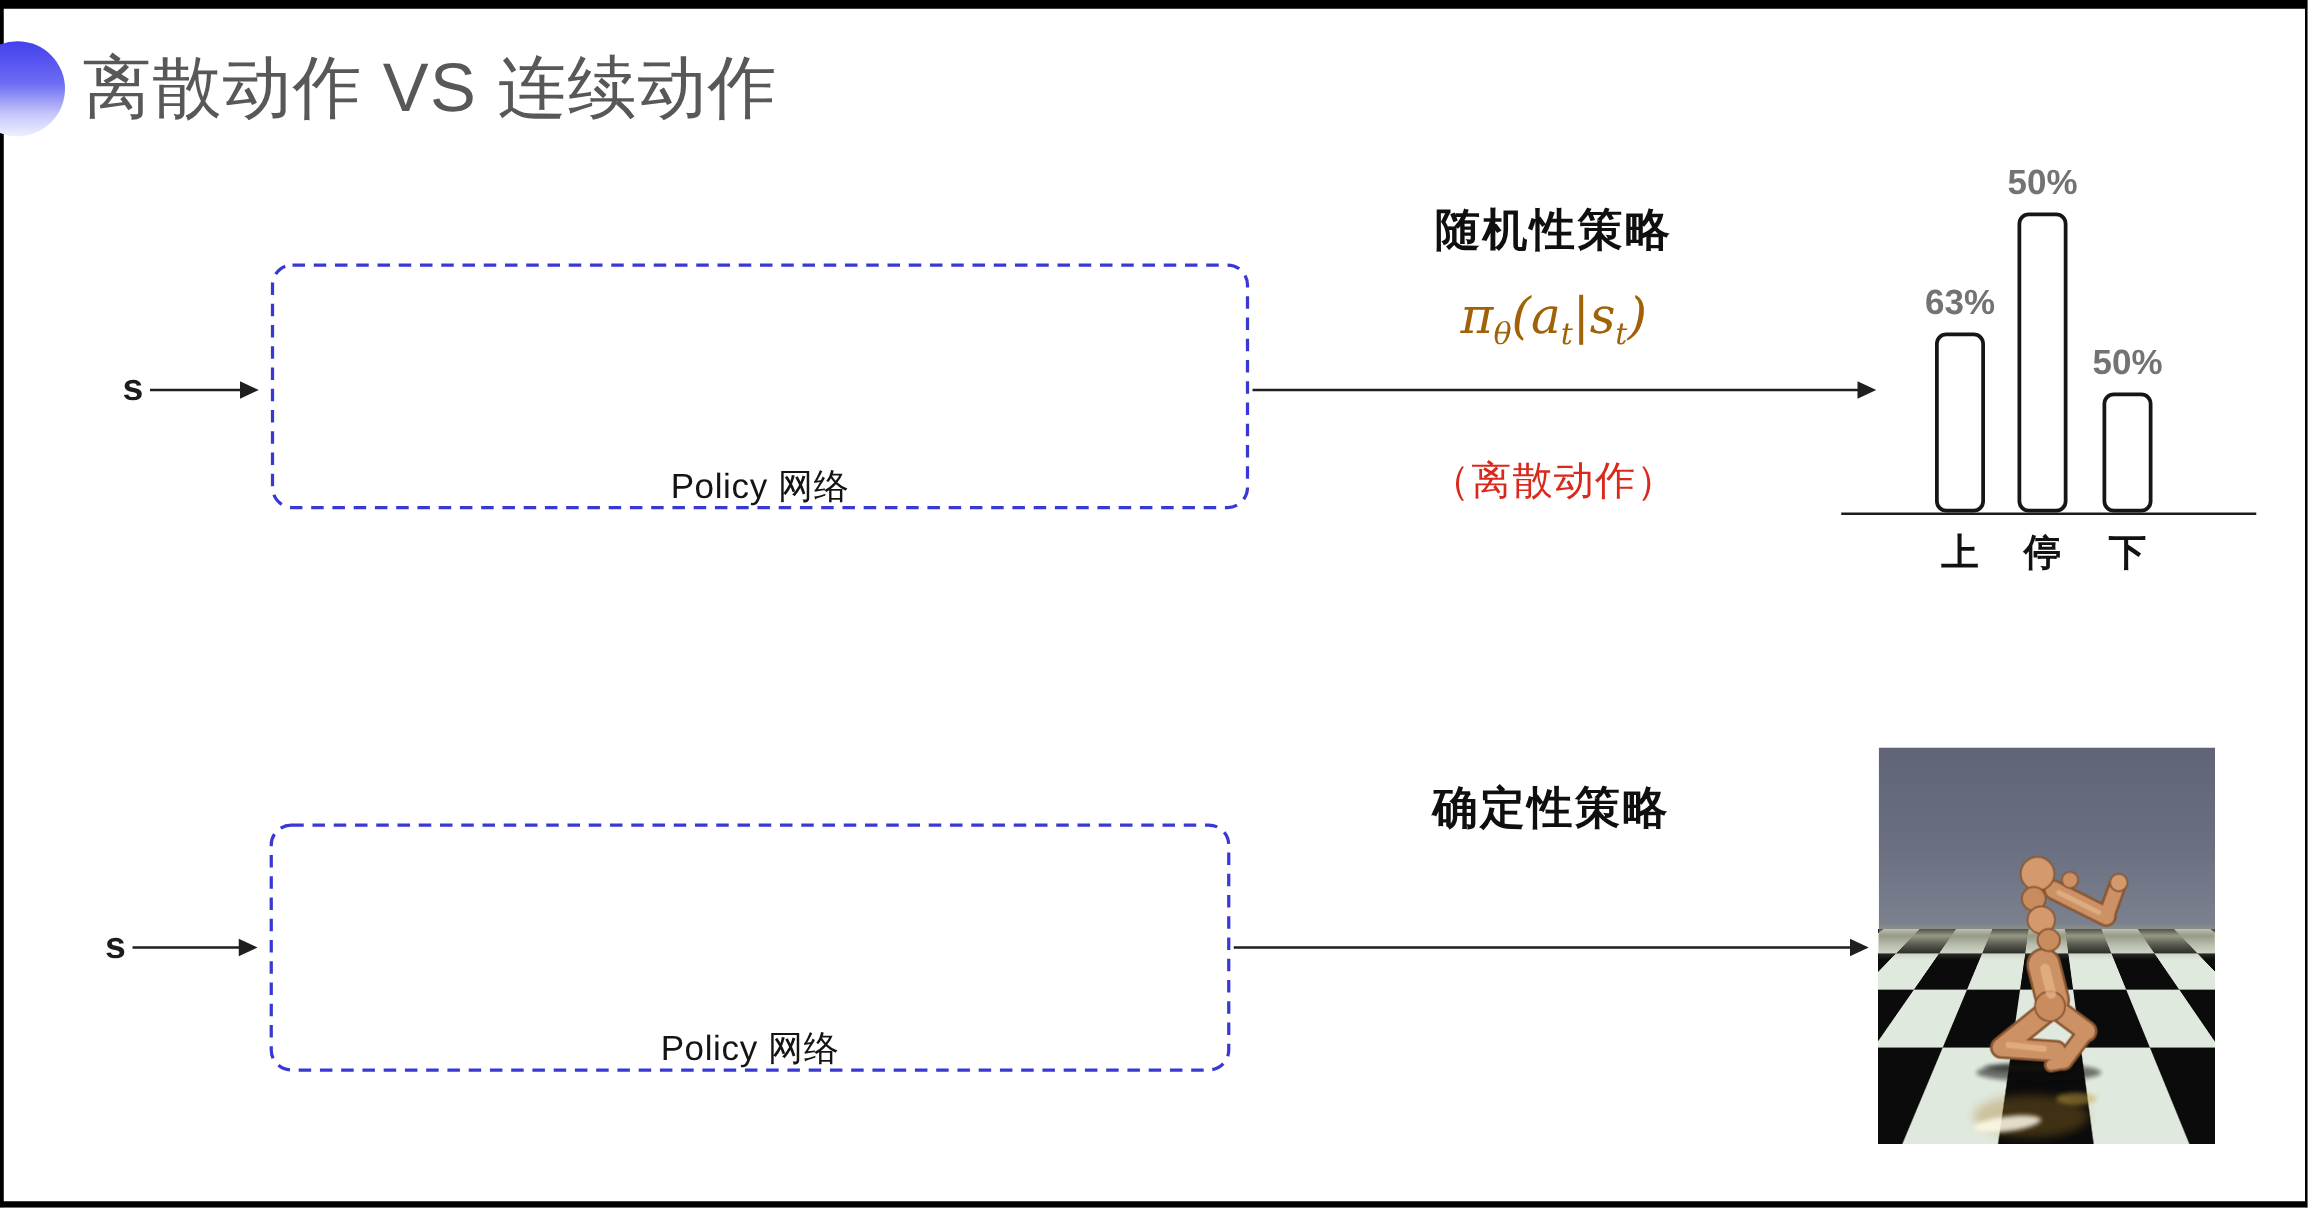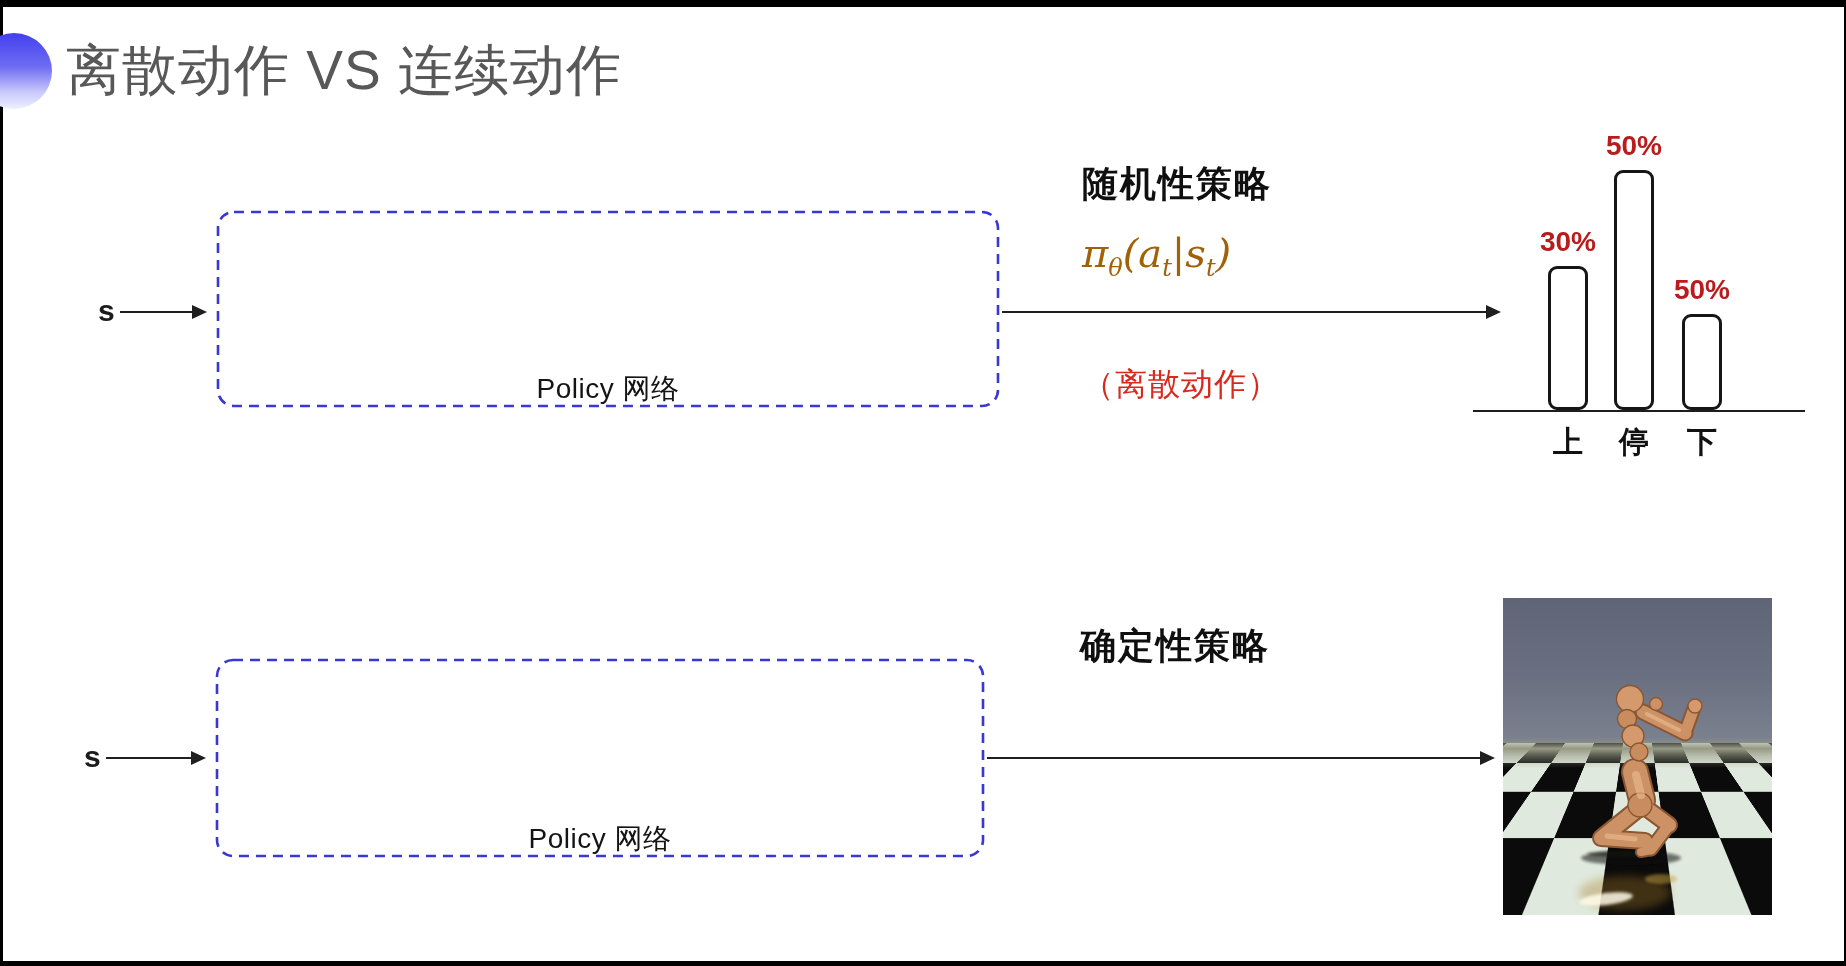--- a/index.html
+++ b/index.html
@@ -27,33 +27,33 @@
 
   
   .s-label{position:absolute;font-size:30px;font-weight:600;color:#1c1c1c;}
 
   
   .arrow{position:absolute;height:0;border-top:2px solid var(--line-black,#1f1f1f);}
   .arrow::after{content:"";position:absolute;right:-15px;top:-8px;width:0;height:0;
     border:7px solid transparent;border-left:15px solid var(--line-black,#1f1f1f);}
 
   
-  .ann{position:absolute;text-align:left;white-space:nowrap;}
+  .ann{position:absolute;text-align:center;white-space:nowrap;}
   .policy-title{font-size:36px;font-weight:600;color:#0f0f0f;letter-spacing:2px;}
   .formula{font-family:"DejaVu Serif","Liberation Serif",serif;font-style:italic;
     font-size:40px;color:#a16207;}
   .formula sub{font-size:.6em;font-style:italic;}
   .action-note{font-size:32px;font-weight:400;color:var(--red-note,#d9291c);letter-spacing:1px;}
 
   
   .chart{position:absolute;left:1473px;top:110px;width:332px;height:346px;}
   .chart .baseline{position:absolute;left:0;right:0;top:300px;height:2px;background:#1d1d1d;}
   .bar-col{position:absolute;bottom:46px;width:60px;display:flex;flex-direction:column;
     align-items:center;}
-  .bar-col .pct{font-size:28px;font-weight:600;color:#b91c1c;margin-bottom:8px;}
+  .bar-col .pct{font-size:28px;font-weight:600;color:#737373;margin-bottom:8px;}
   .bar{width:40px;background:#fff;border:3px solid #161616;border-radius:9px;box-sizing:border-box;}
   .cat{position:absolute;top:312px;width:60px;text-align:center;font-size:30px;font-weight:600;color:#111;}
 
   
   .scene{position:absolute;left:1503px;top:598px;width:269px;height:317px;overflow:hidden;}
   .sky{position:absolute;left:0;top:0;right:0;height:146px;
     background:linear-gradient(180deg,#5f6577 0%,#6a7081 55%,#7d8290 100%);}
   .floor{position:absolute;left:-170px;top:145px;width:610px;height:470px;
     transform-origin:50% 0;transform:perspective(150px) rotateX(55deg);
     background:repeating-conic-gradient(#0b0b0b 0% 25%,#e0e9dd 0% 50%);
@@ -89,21 +89,21 @@
   <div class="arrow" style="left:1002px;top:311px;width:491px;"></div>
 
   <div class="ann policy-title" style="left:1082px;top:160px;width:322px;">随机性策略</div>
 
   <div class="ann formula" style="left:1082px;top:230px;width:322px;"><i>π</i><sub>θ</sub><i>(a</i><sub>t</sub><i>|s</i><sub>t</sub><i>)</i></div>
 
   <div class="ann action-note" style="left:1082px;top:363px;width:322px;">（离散动作）</div>
 
   <div class="chart">
     <div class="bar-col" style="left:65px;">
-      <span class="pct">30%</span>
+      <span class="pct">63%</span>
       <div class="bar" style="height: 144px; background: rgb(255, 255, 255); border-color: rgb(22, 22, 22);"></div>
     </div>
     <div class="bar-col" style="left:131px;">
       <span class="pct">50%</span>
       <div class="bar" style="height: 240px; background: rgb(255, 255, 255); border-color: rgb(22, 22, 22);"></div>
     </div>
     <div class="bar-col" style="left:199px;">
       <span class="pct">50%</span>
       <div class="bar" style="height: 96px; background: rgb(255, 255, 255); border-color: rgb(22, 22, 22);"></div>
     </div>

